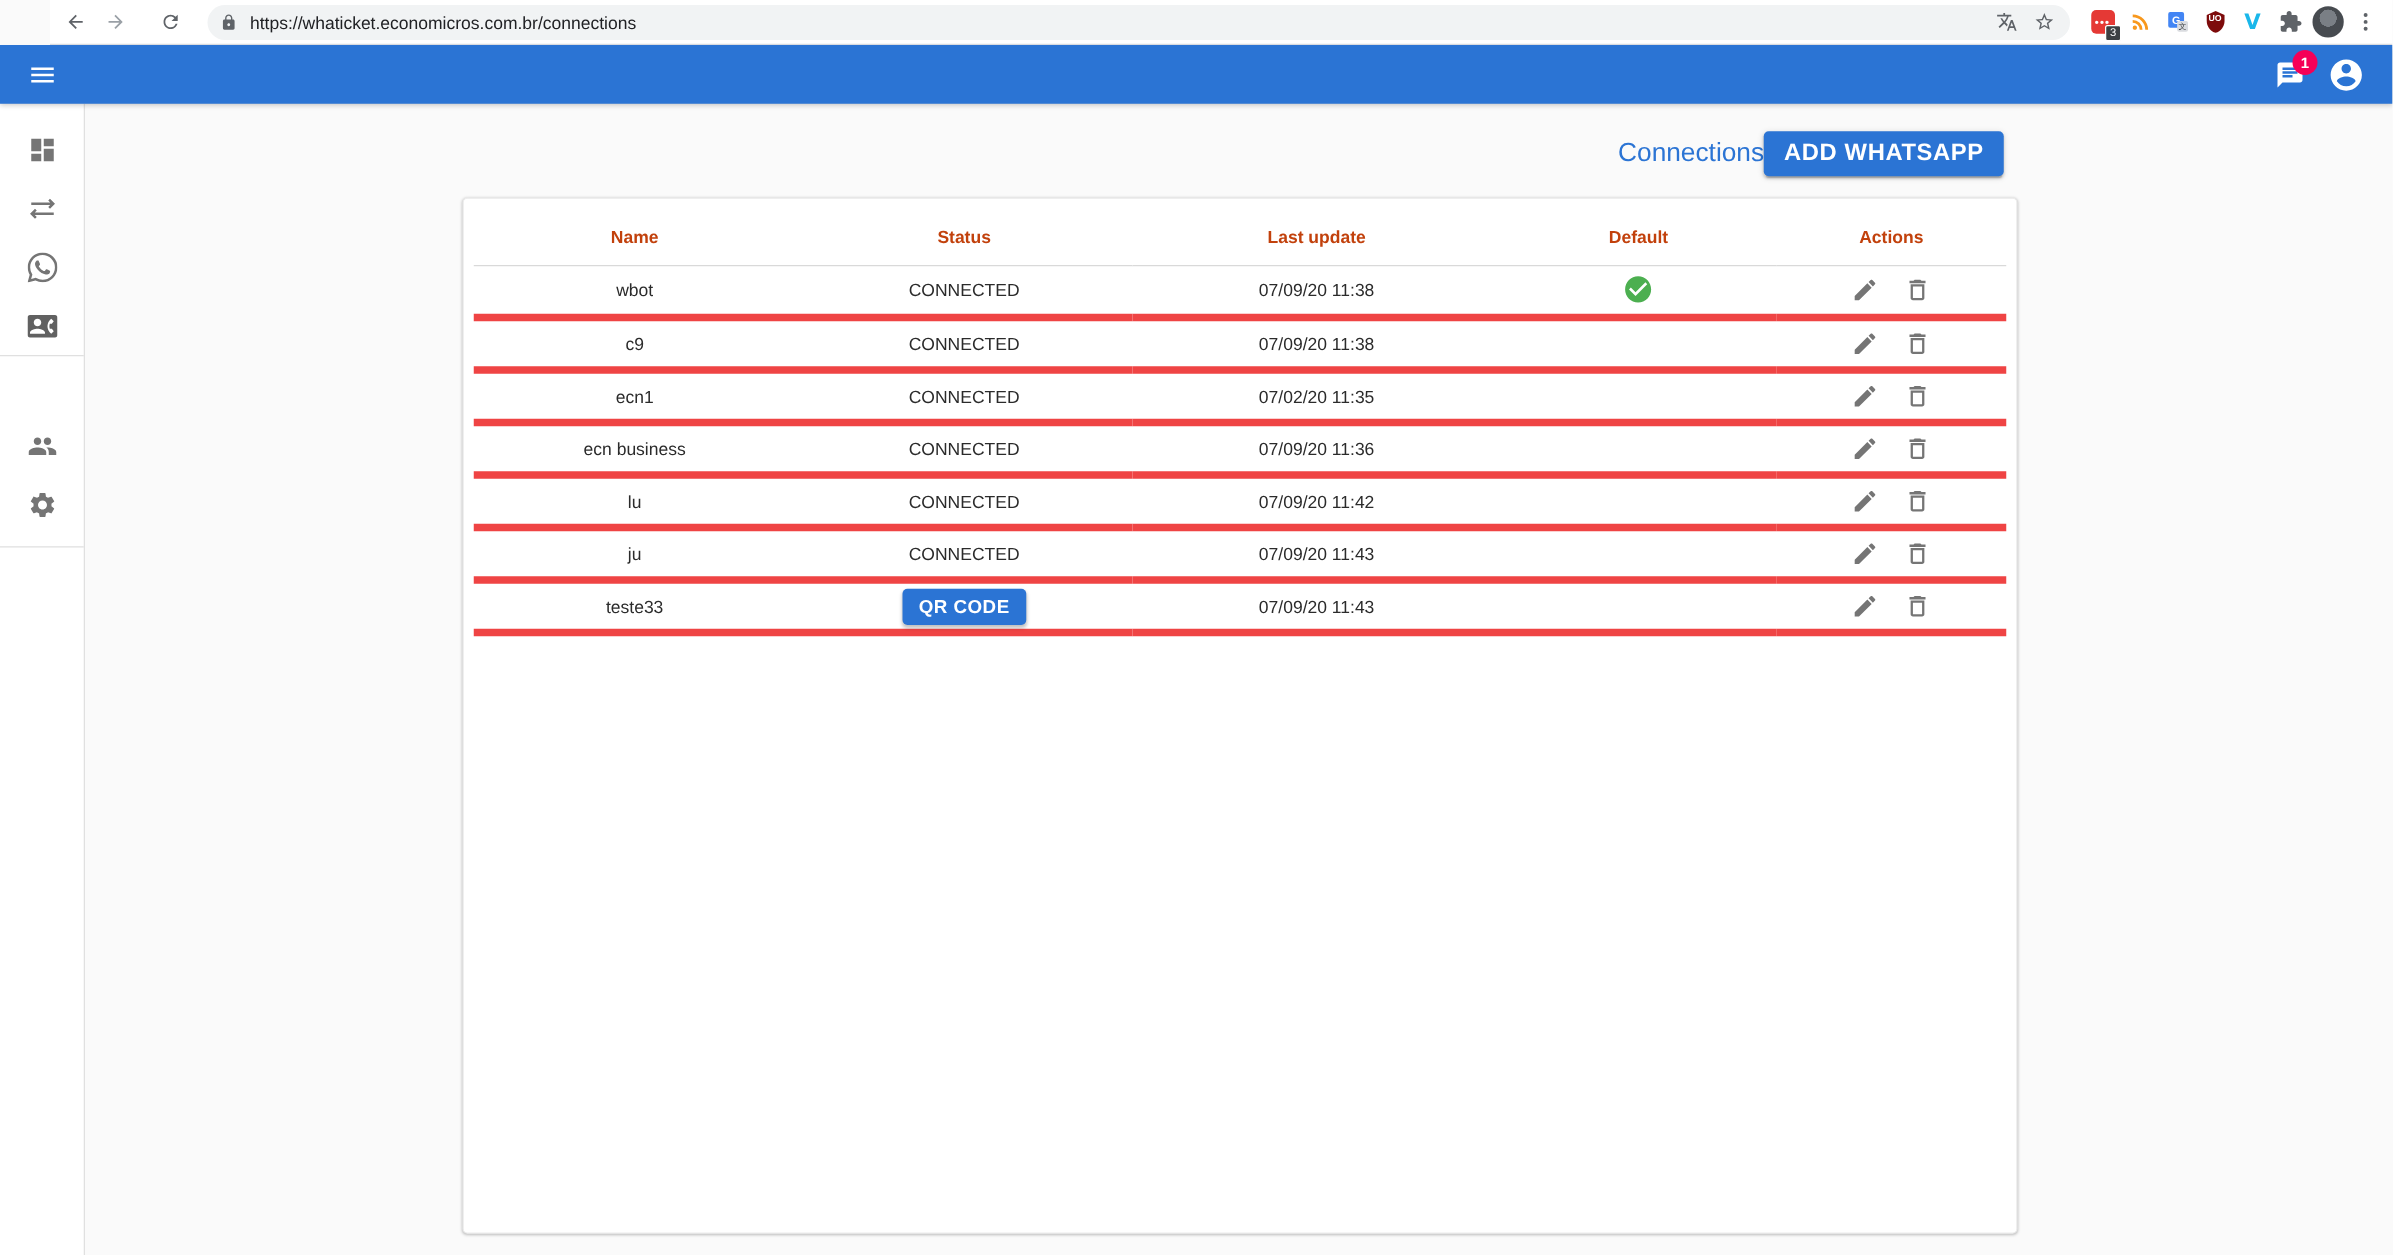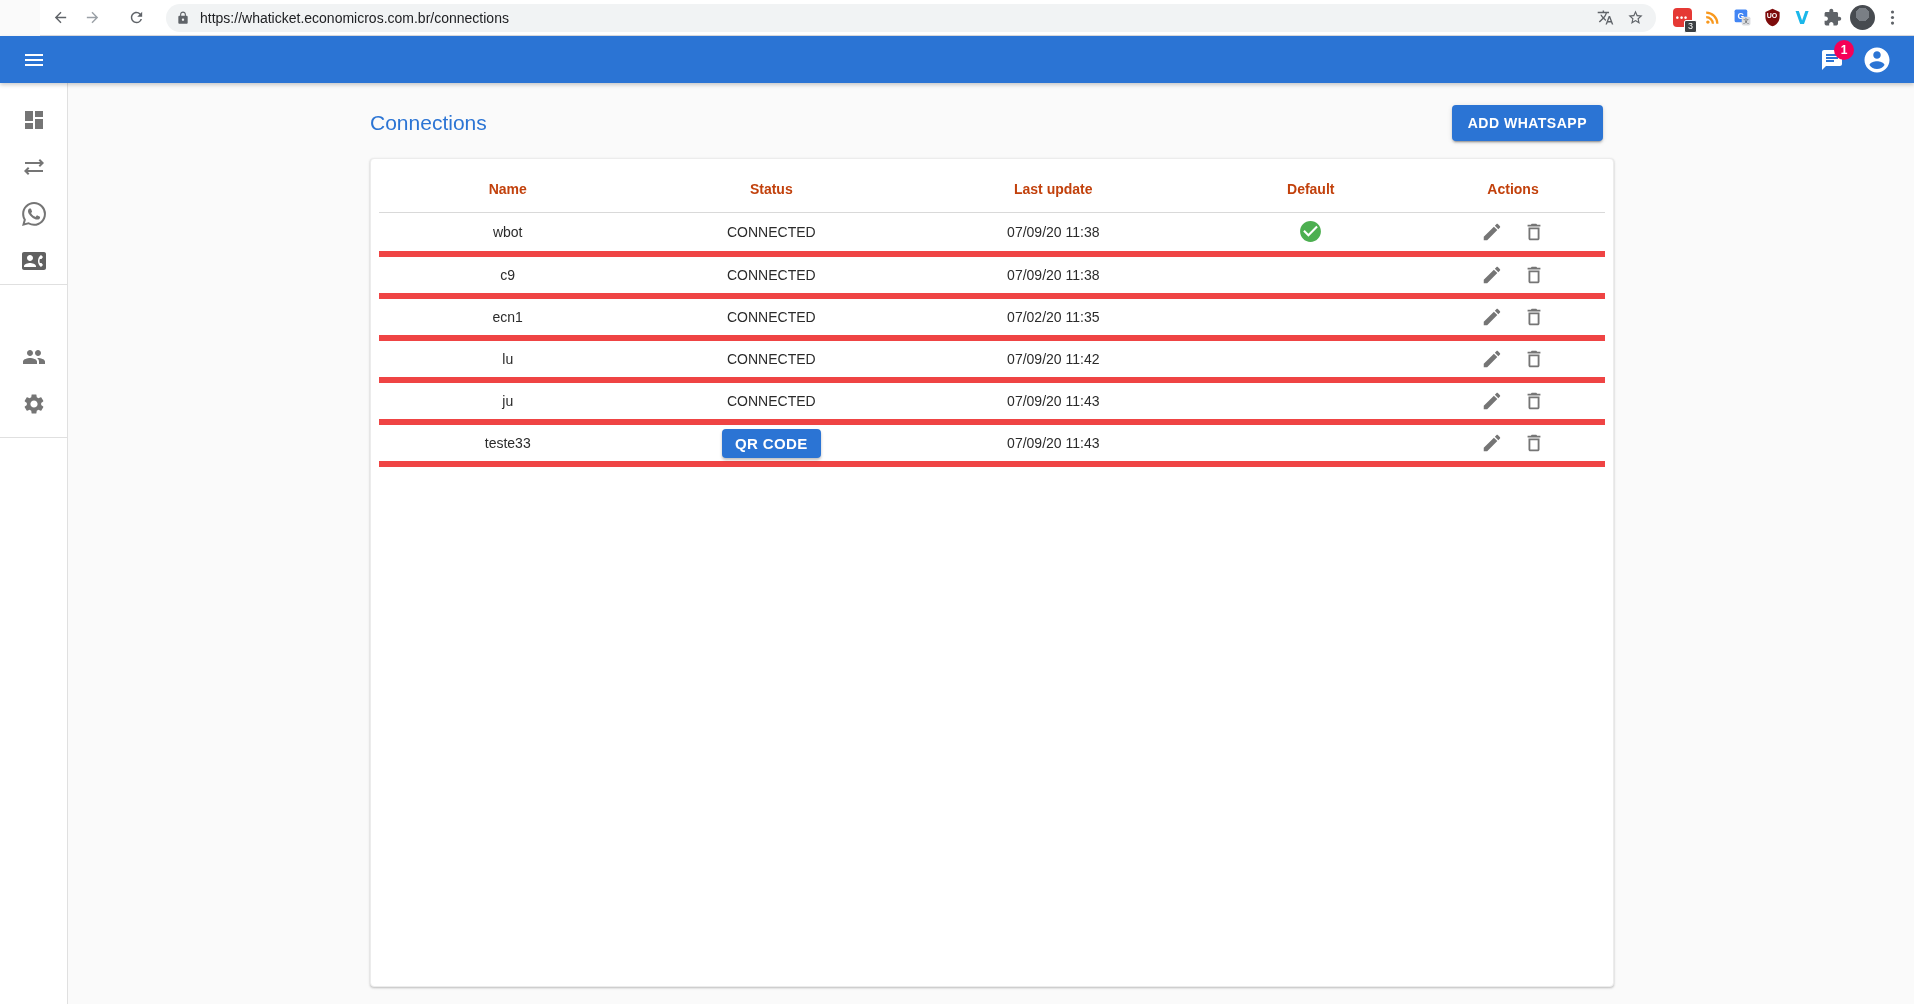--- a/index.html
+++ b/index.html
@@ -70,24 +70,24 @@
     background:none;border:none;cursor:pointer;}
   .side-item svg{width:24px;height:24px;fill:var(--icon-gray);}
   .side-item.active svg{fill:#616161;}
   .side-divider{height:1px;background:#e0e0e0;margin:0;}
   .side-gap{height:48px;}
   .side-gap-sm{height:10px;}
 
   
   .content{flex:1;background:#fafafa;position:relative;}
   .main-wrap{position:absolute;left:302px;top:20px;width:1244px;}
-  .page-head{display:flex;align-items:center;justify-content:space-between;height:40px;}
+  .page-head{display:flex;align-items:center;justify-content:flex-end;height:40px;}
   .page-title{color:var(--accent-blue);font-size:21px;font-weight:400;}
   .btn-primary{background:var(--accent-blue);color:#fff;border:none;border-radius:4px;
-    height:36px;padding:0 16px;font-size:14px;font-weight:bold;letter-spacing:.5px;
+    height:36px;padding:0 16px;font-size:19px;font-weight:bold;letter-spacing:.5px;
     cursor:pointer;margin-right:11px;
     box-shadow:0 3px 1px -2px rgba(0,0,0,.2),0 2px 2px 0 rgba(0,0,0,.14),0 1px 5px 0 rgba(0,0,0,.12);}
   .card{margin-top:15px;background:#fff;border-radius:4px;height:829px;padding:8px;
     box-shadow:0 1px 3px rgba(0,0,0,.12),0 1px 2px rgba(0,0,0,.14);
     border:1px solid #ececec;}
   table{width:100%;border-collapse:collapse;table-layout:fixed;}
   col.c1{width:21%;} col.c2{width:22%;} col.c3{width:24%;} col.c4{width:18%;} col.c5{width:15%;}
   th{height:45px;font-size:14px;font-weight:bold;color:#c2410c;text-align:center;
     border-bottom:1px solid #d9d9d9;vertical-align:middle;}
   td{height:42px;font-size:14px;color:#2b2b2b;text-align:center;vertical-align:middle;
@@ -335,20 +335,43 @@
                     </svg>
       </button>
       <button class="row-action">
         <svg viewBox="0 0 24 24">
                       <path d="M6 19c0 1.1.9 2 2 2h8c1.1 0 2-.9 2-2V7H6v12zM8 9h8v10H8V9zm7.5-5l-1-1h-5l-1 1H5v2h14V4h-3.5z"></path>
                     </svg>
       </button>
     </td>
   </tr>
               <tr>
+    <td>ecn business</td>
+    <td>
+      <span>CONNECTED</span>
+      
+    </td>
+    <td>07/09/20 11:36</td>
+    <td>
+      
+    </td>
+    <td>
+      <button class="row-action">
+        <svg viewBox="0 0 24 24">
+                      <path d="M3 17.25V21h3.75L17.81 9.94l-3.75-3.75L3 17.25zM20.71 7.04c.39-.39.39-1.02 0-1.41l-2.34-2.34c-.39-.39-1.02-.39-1.41 0l-1.83 1.83 3.75 3.75 1.83-1.83z"></path>
+                    </svg>
+      </button>
+      <button class="row-action">
+        <svg viewBox="0 0 24 24">
+                      <path d="M6 19c0 1.1.9 2 2 2h8c1.1 0 2-.9 2-2V7H6v12zM8 9h8v10H8V9zm7.5-5l-1-1h-5l-1 1H5v2h14V4h-3.5z"></path>
+                    </svg>
+      </button>
+    </td>
+  </tr>
+              <tr>
     <td>lu</td>
     <td>
       <span>CONNECTED</span>
       
     </td>
     <td>07/09/20 11:42</td>
     <td>
       
     </td>
     <td>

